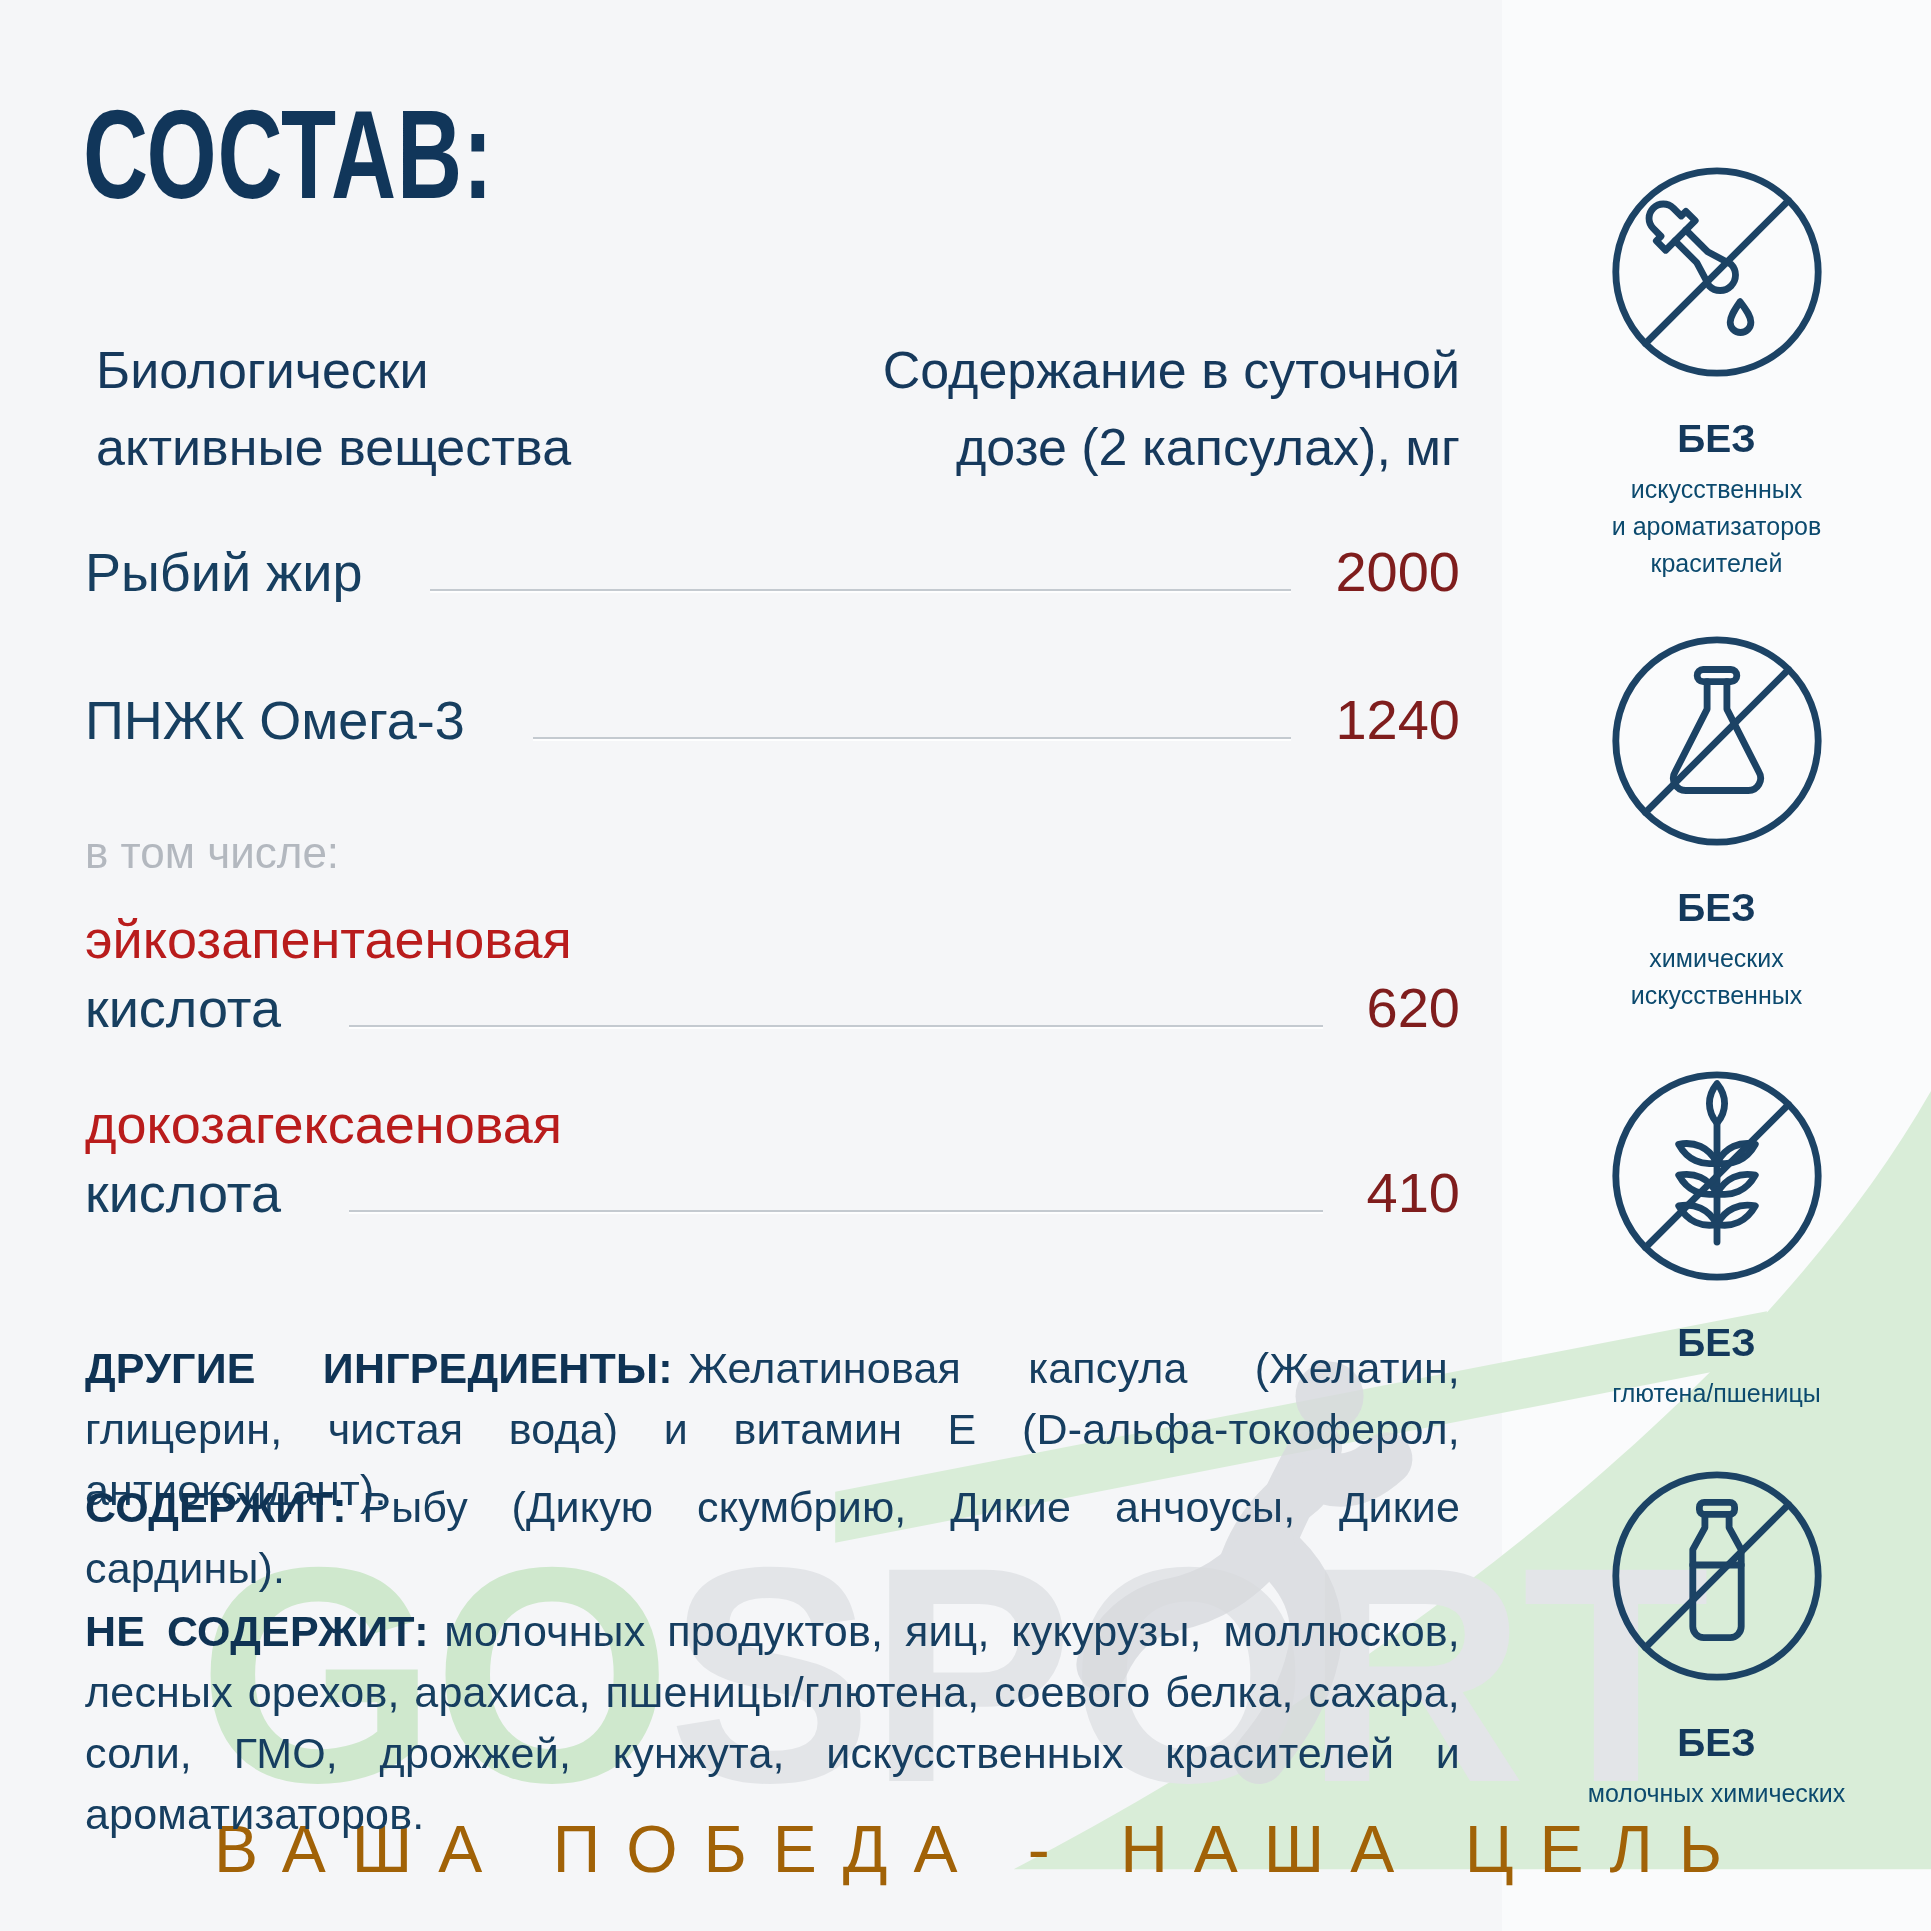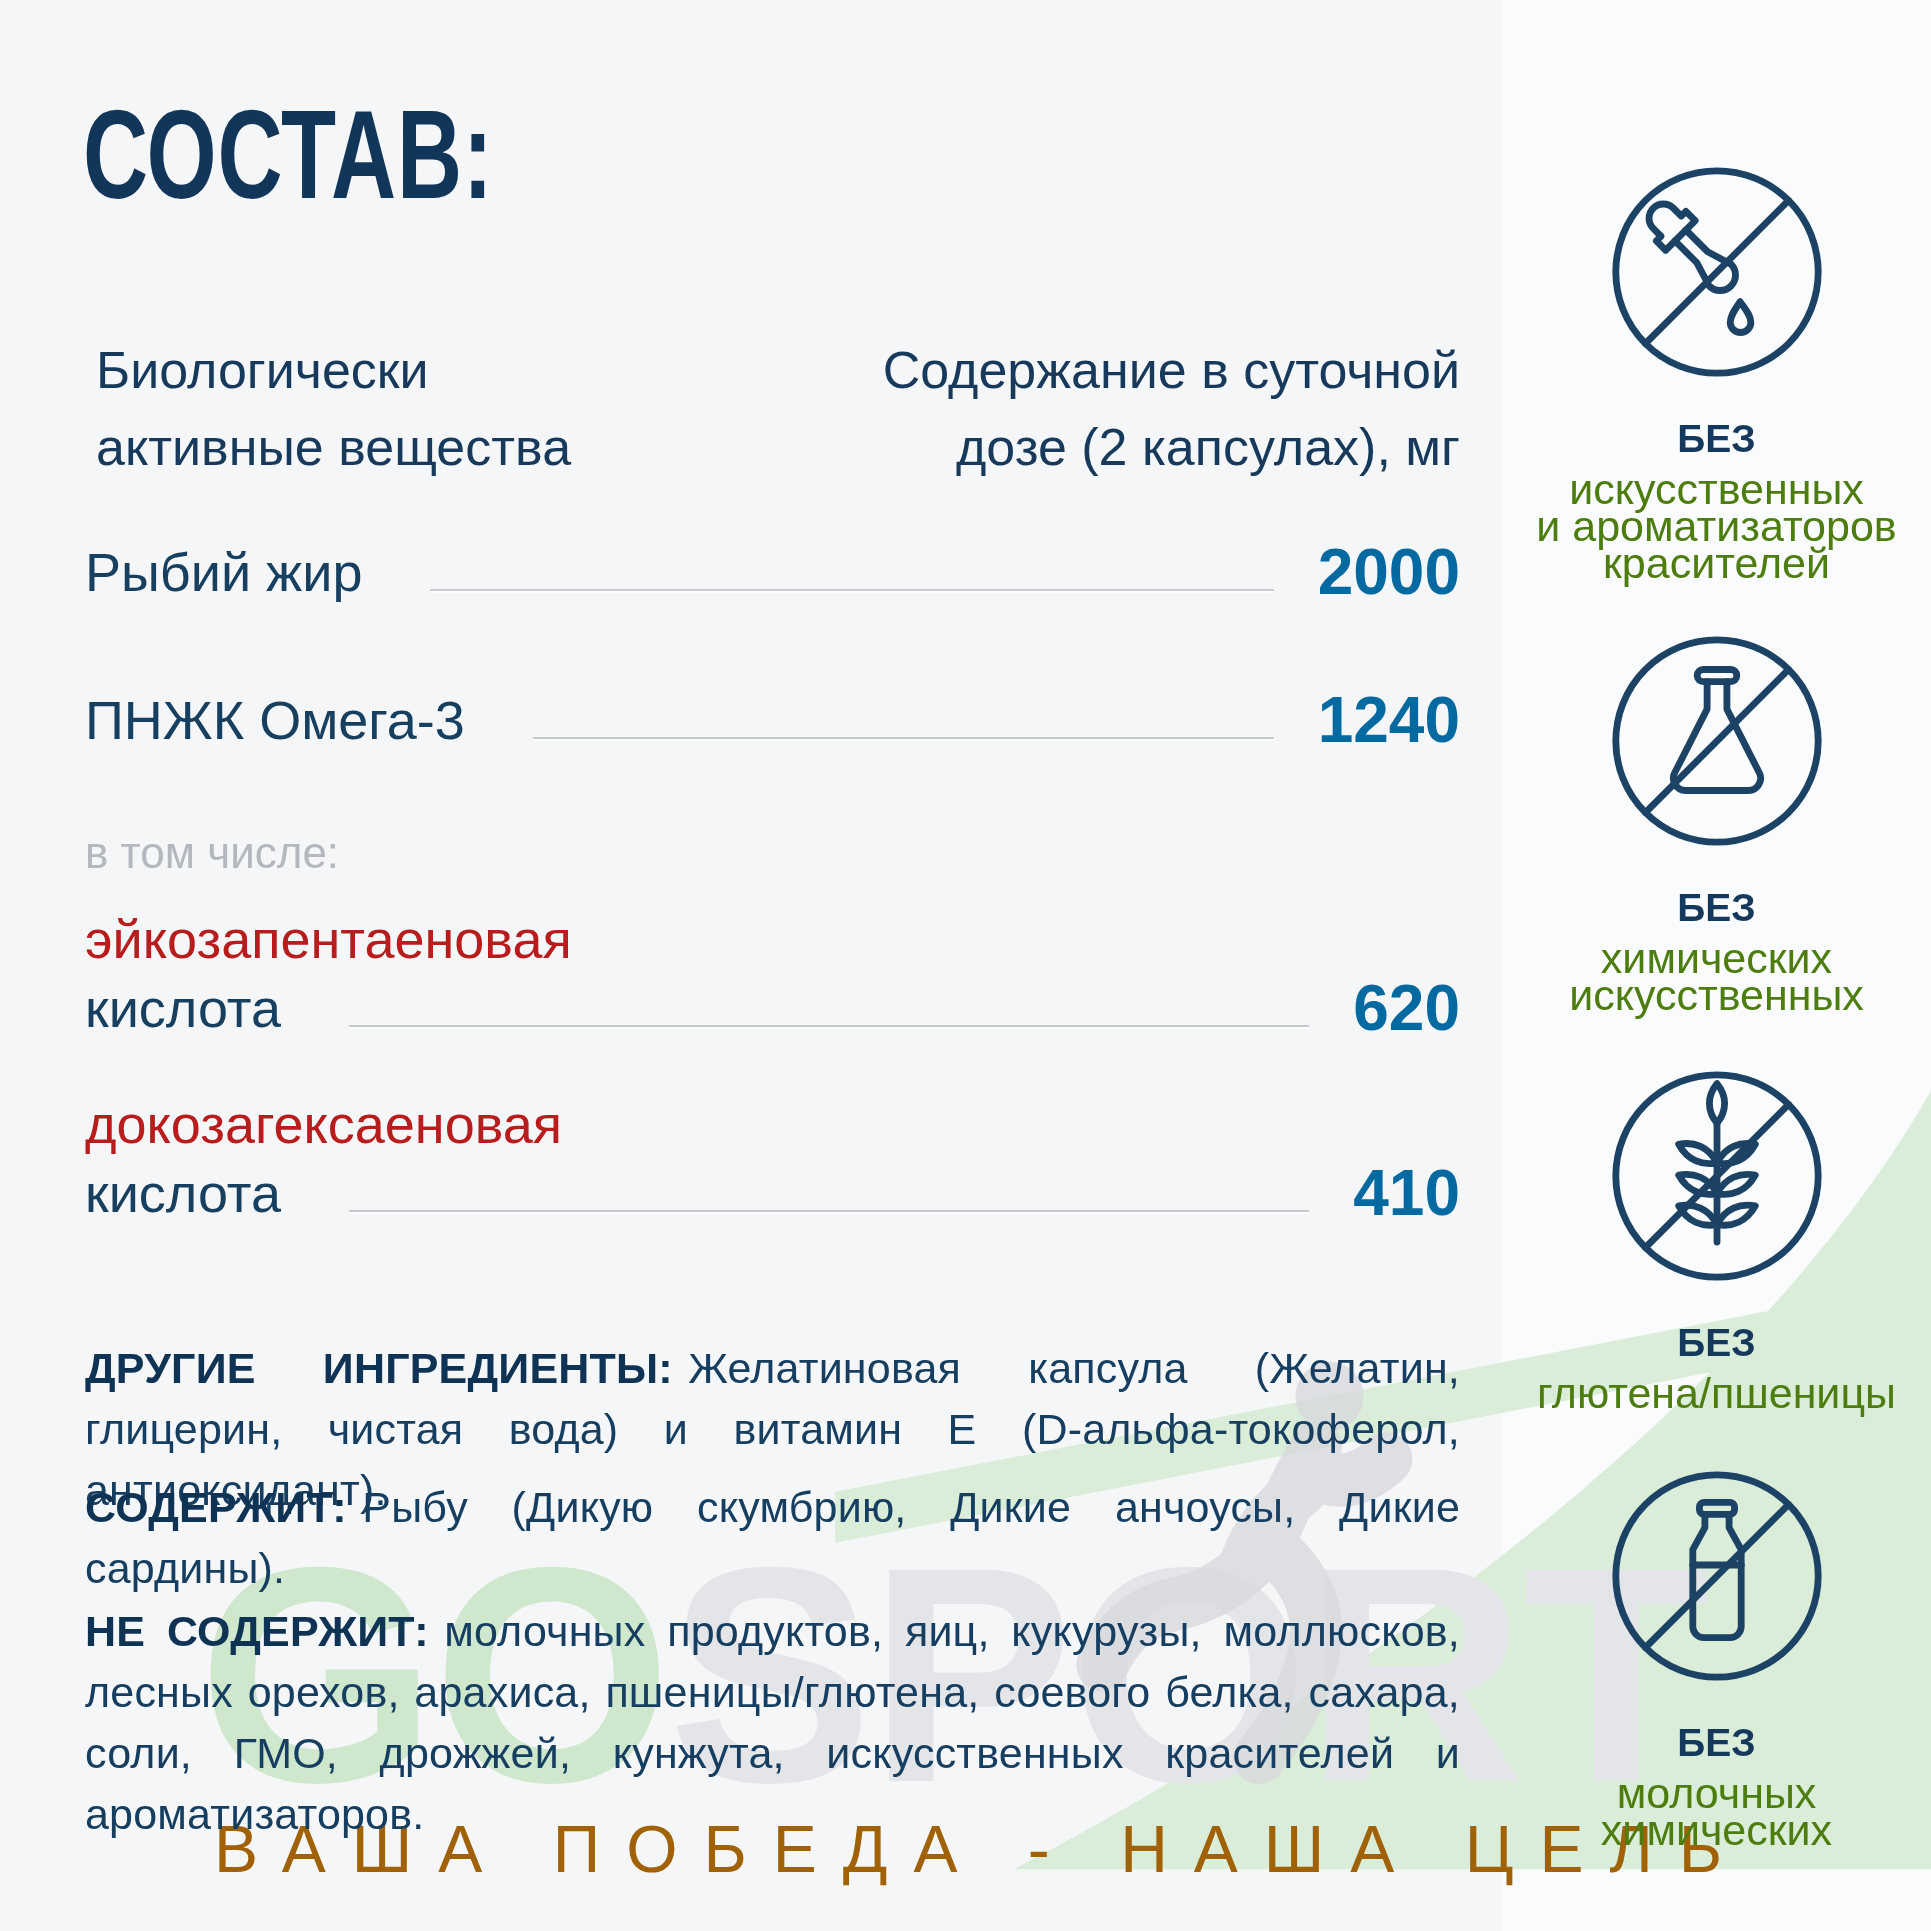--- a/index.html
+++ b/index.html
@@ -36,36 +36,36 @@
   .th-cell{font-size:52px;font-weight:500;line-height:77px;color:#16395c;margin-left:11px;}
   .th-right{text-align:right;}
   .trow{position:absolute;left:85px;width:1375px;display:flex;align-items:flex-end;}
   .tname{font-size:54px;font-weight:500;line-height:62px;white-space:nowrap;color:#173f60;}
   .leader{
     flex:1;height:0;align-self:flex-end;
     margin:0 44px 11.6px 68px;
     border-bottom:2.9px solid #c4cad0;
     box-shadow:0 1.9px 0 rgba(255,255,255,.9);
   }
-  .tval{font-size:64px;font-weight:700;line-height:62px;white-space:nowrap;color:#0369a1;}
+  .tval{font-size:56px;font-weight:400;line-height:62px;white-space:nowrap;color:#7f1d1d;}
   .subnote{position:absolute;left:85px;font-size:44px;font-weight:400;color:#b3b8bf;}
   .subname{position:absolute;left:85px;font-size:54px;font-weight:500;color:#b91c1c;}
   
   .para{
     position:absolute;left:85px;width:1375px;
     font-size:43px;line-height:61px;letter-spacing:0.2px;
     text-align:justify;-moz-text-align-last:left;text-align-last:left;
     color:#163e60;
   }
   .para-label{font-weight:700;color:#0f3354;margin-right:15.4px;}
   
   .badge{position:absolute;left:1502px;width:429px;text-align:center;}
   .badge-svg{width:220px;height:220px;display:block;margin:0 auto;}
   .badge-title{margin-top:35px;font-size:39px;font-weight:700;color:#14395c;}
-  .badge-caption{margin-top:9.7px;font-size:43px;line-height:37px;font-weight:400;color:#4d7c0f;}
+  .badge-caption{margin-top:9.7px;font-size:25px;line-height:37px;font-weight:400;color:#0c4a6e;}
 </style>
 </head>
 <body>
 
 <div class="page">
 
   <div class="right-strip"></div>
 
   <svg class="deco" viewBox="0 0 2000 2000" aria-hidden="true">
     <path d="M1050 1936 C1350 1780 1800 1480 2000 1130 L2000 1936 Z"></path>

